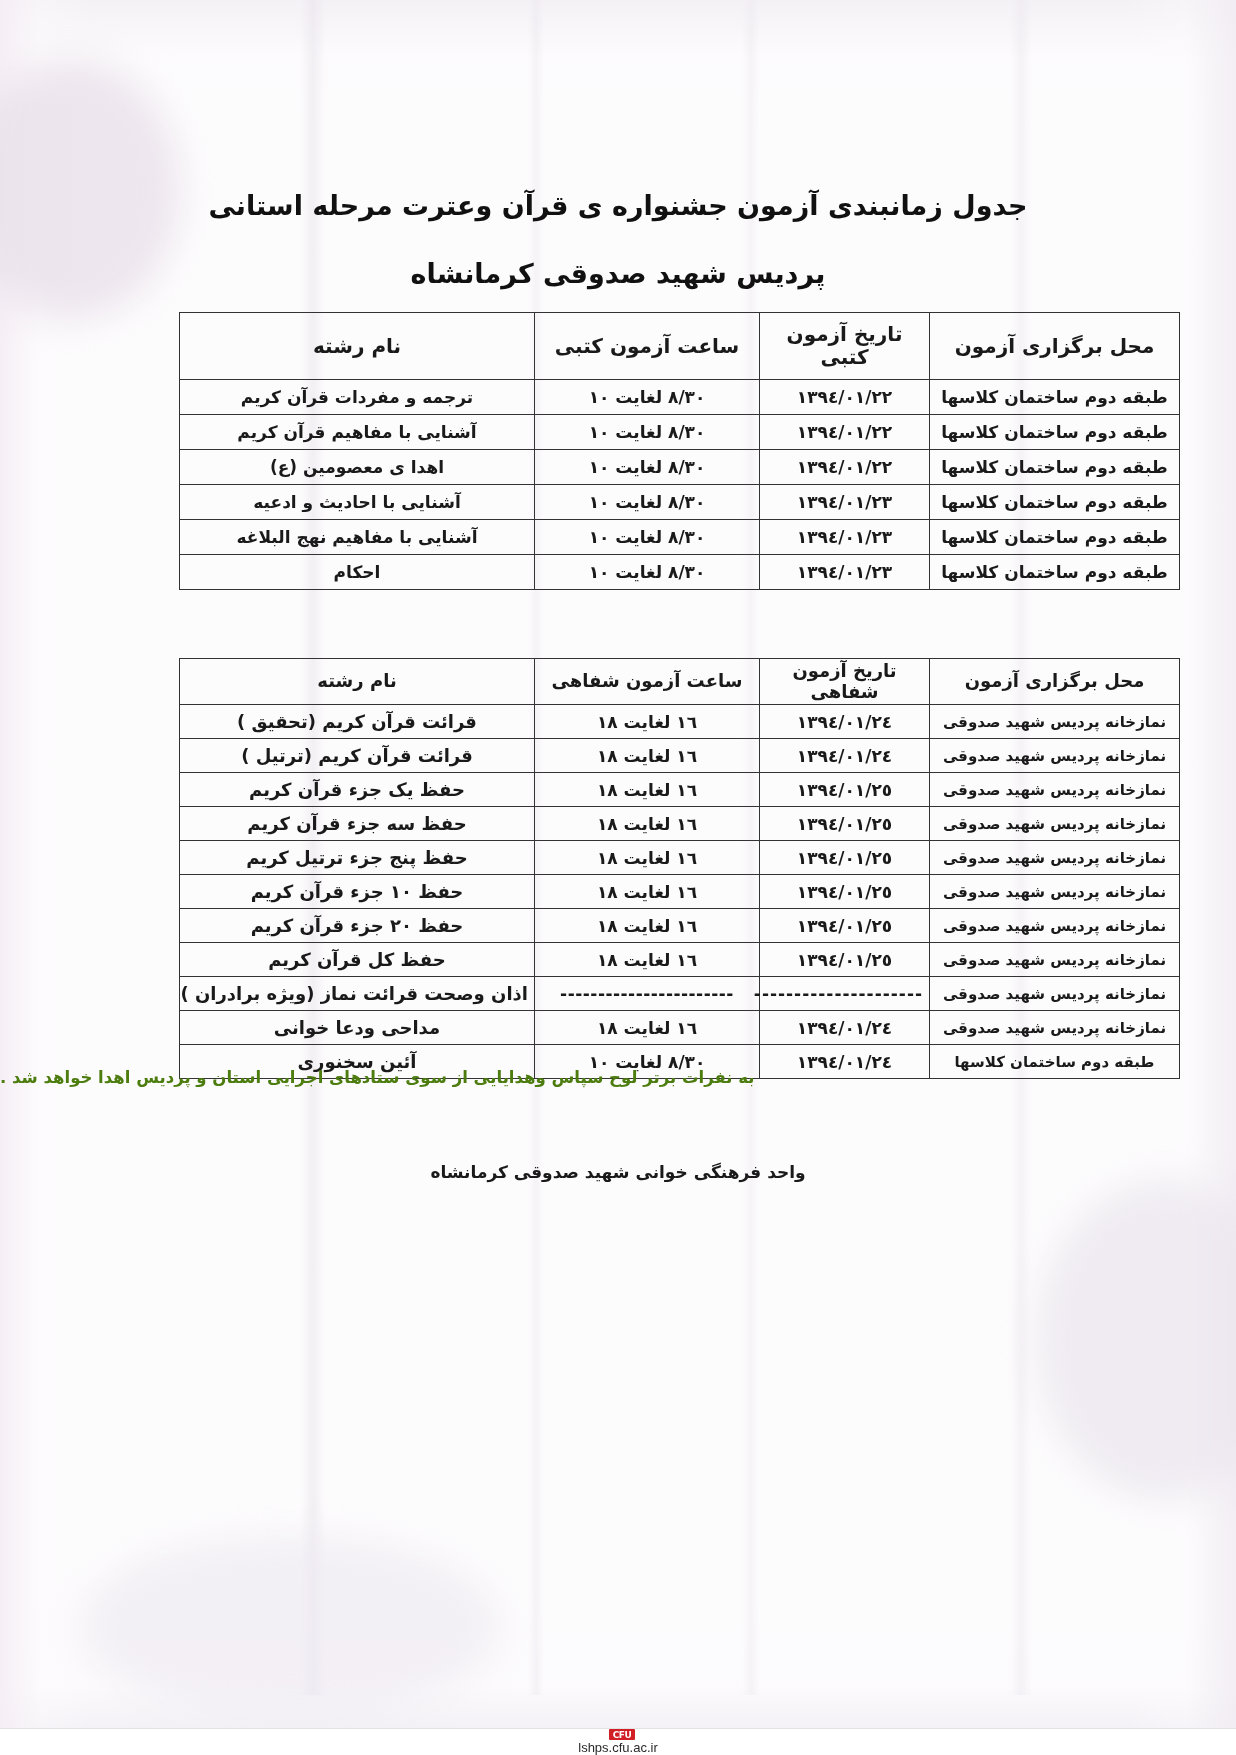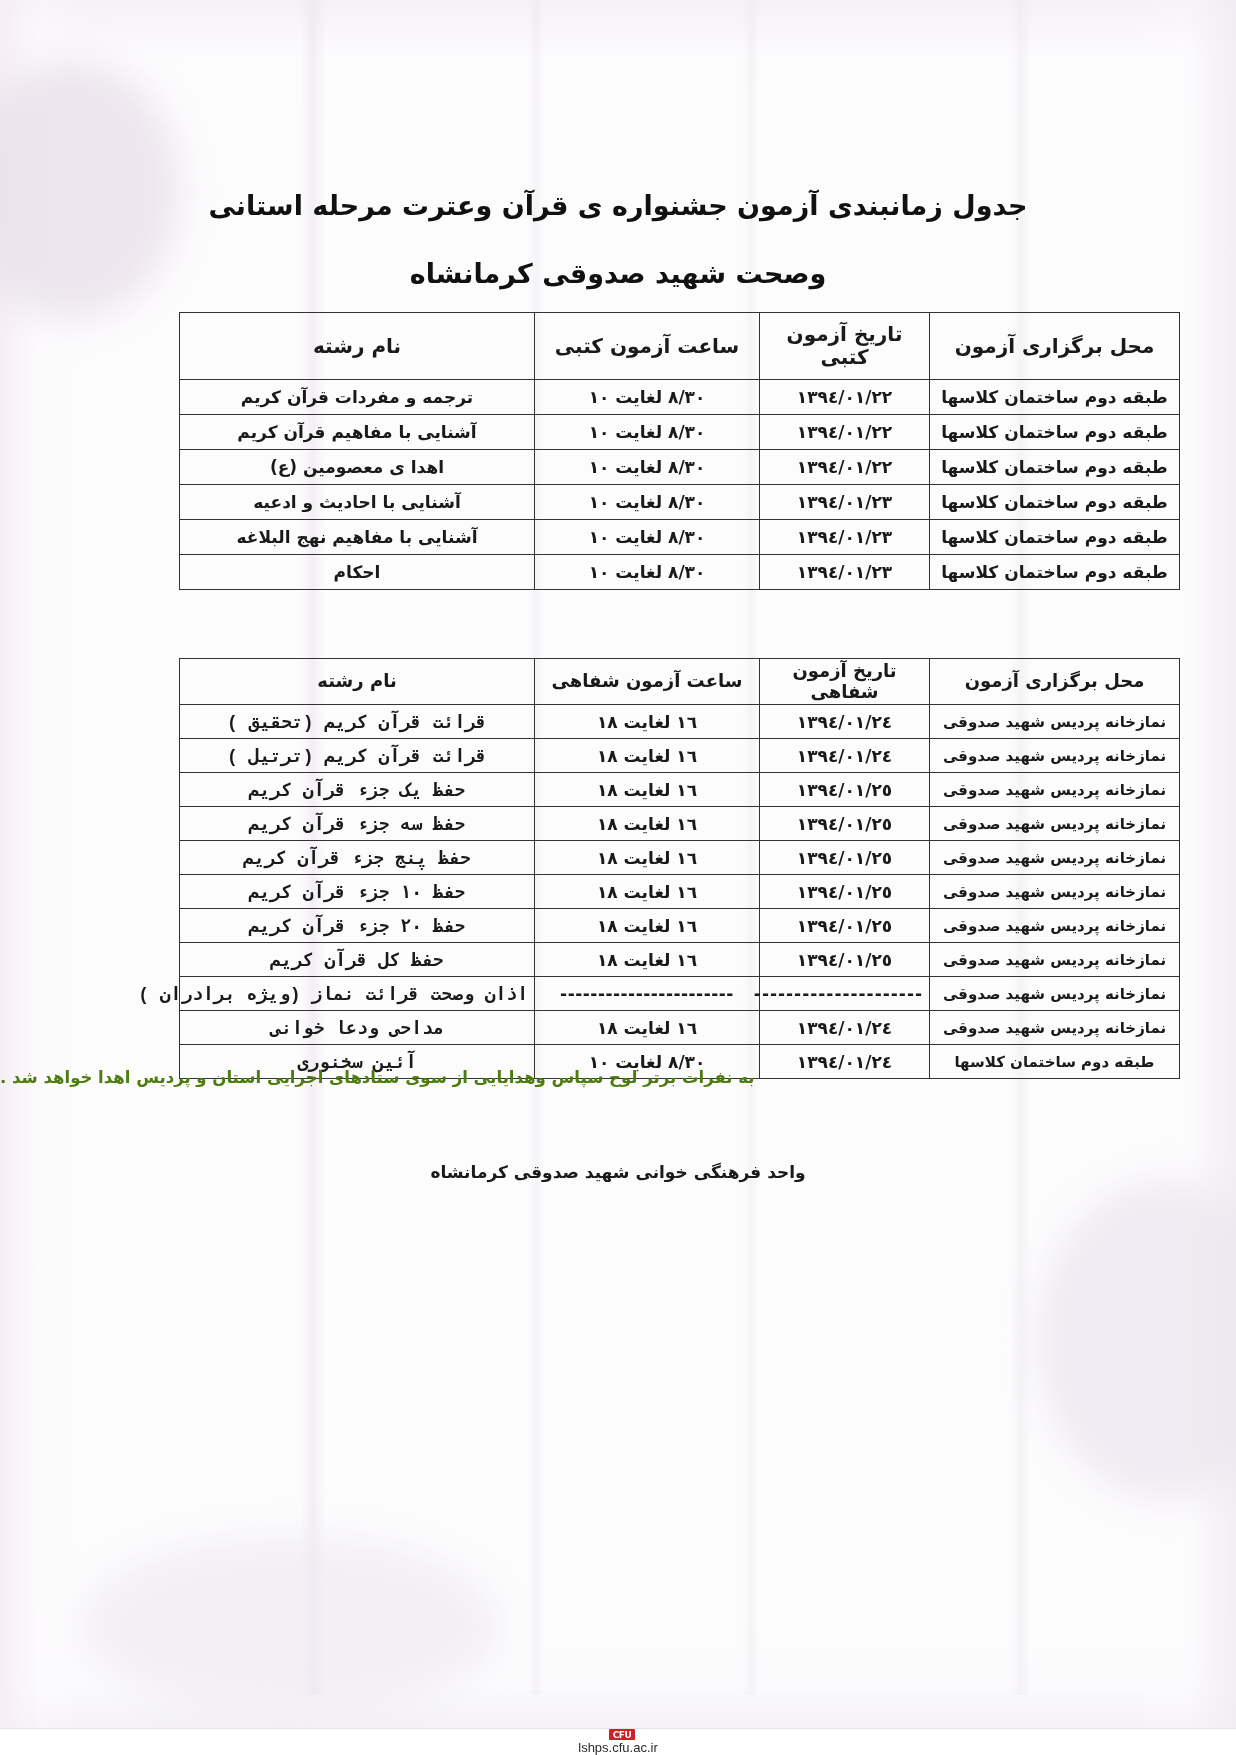--- a/index.html
+++ b/index.html
@@ -122,21 +122,21 @@
     right: 56px;
     width: 1000px;
   }
   #table-oral thead th {
     font-size: 18px;
     height: 30px;
   }
   #table-oral tbody td {
     height: 29px;
   }
-  #table-oral td.subject { font-size: 18px; font-family: Liberation Mono, monospace; }
+  #table-oral td.subject { font-size: 18px; }
   #table-oral td.place { font-size: 15px; text-align: center; }
 
   .note {
     position: absolute;
     left: 0; right: 0;
     text-align: left;
     font-size: 16.5px;
     font-weight: bold;
     color: #4d7c0f;
   }
@@ -194,21 +194,21 @@
 <div class="streak" style="left:528px; width:16px; opacity:0.5;"></div>
 <div class="streak" style="left:742px; width:18px; opacity:0.45;"></div>
 <div class="streak" style="left:1010px; width:22px; opacity:0.5;"></div>
 <div class="blotch" style="left:-40px; top:60px; width:220px; height:260px; background:rgba(233,224,234,0.8);"></div>
 <div class="blotch" style="right:-60px; top:1180px; width:260px; height:320px; background:rgba(235,229,238,0.75);"></div>
 <div class="blotch" style="left:80px; bottom:40px; width:420px; height:180px; background:rgba(236,231,240,0.6);"></div>
 
 <div class="page">
 
   <div class="doc-title" id="title-line1">جدول زمانبندی آزمون جشنواره ی قرآن وعترت مرحله استانی</div>
-  <div class="doc-title" id="title-line2">وصحت شهید صدوقی کرمانشاه</div>
+  <div class="doc-title" id="title-line2">پردیس شهید صدوقی کرمانشاه</div>
 
   <table class="sched" id="table-written">
     <colgroup>
       <col style="width:250px">
       <col style="width:170px">
       <col style="width:225px">
       <col style="width:355px">
     </colgroup>
     <thead>
       <tr>
@@ -295,21 +295,21 @@
       <tr>
         <td class="place">نمازخانه پردیس شهید صدوقی</td>
         <td class="date">١٣٩٤/٠١/٢٥</td>
         <td class="time">١٦    لغایت ١٨</td>
         <td class="subject">حفظ سه جزء قرآن کریم</td>
       </tr>
       <tr>
         <td class="place">نمازخانه پردیس شهید صدوقی</td>
         <td class="date">١٣٩٤/٠١/٢٥</td>
         <td class="time">١٦    لغایت ١٨</td>
-        <td class="subject">حفظ پنج  جزء قرآن کریم</td>
+        <td class="subject">حفظ پنج  جزء ترتیل کریم</td>
       </tr>
       <tr>
         <td class="place">نمازخانه پردیس شهید صدوقی</td>
         <td class="date">١٣٩٤/٠١/٢٥</td>
         <td class="time">١٦    لغایت ١٨</td>
         <td class="subject">حفظ ١٠ جزء قرآن کریم</td>
       </tr>
       <tr>
         <td class="place">نمازخانه پردیس شهید صدوقی</td>
         <td class="date">١٣٩٤/٠١/٢٥</td>

